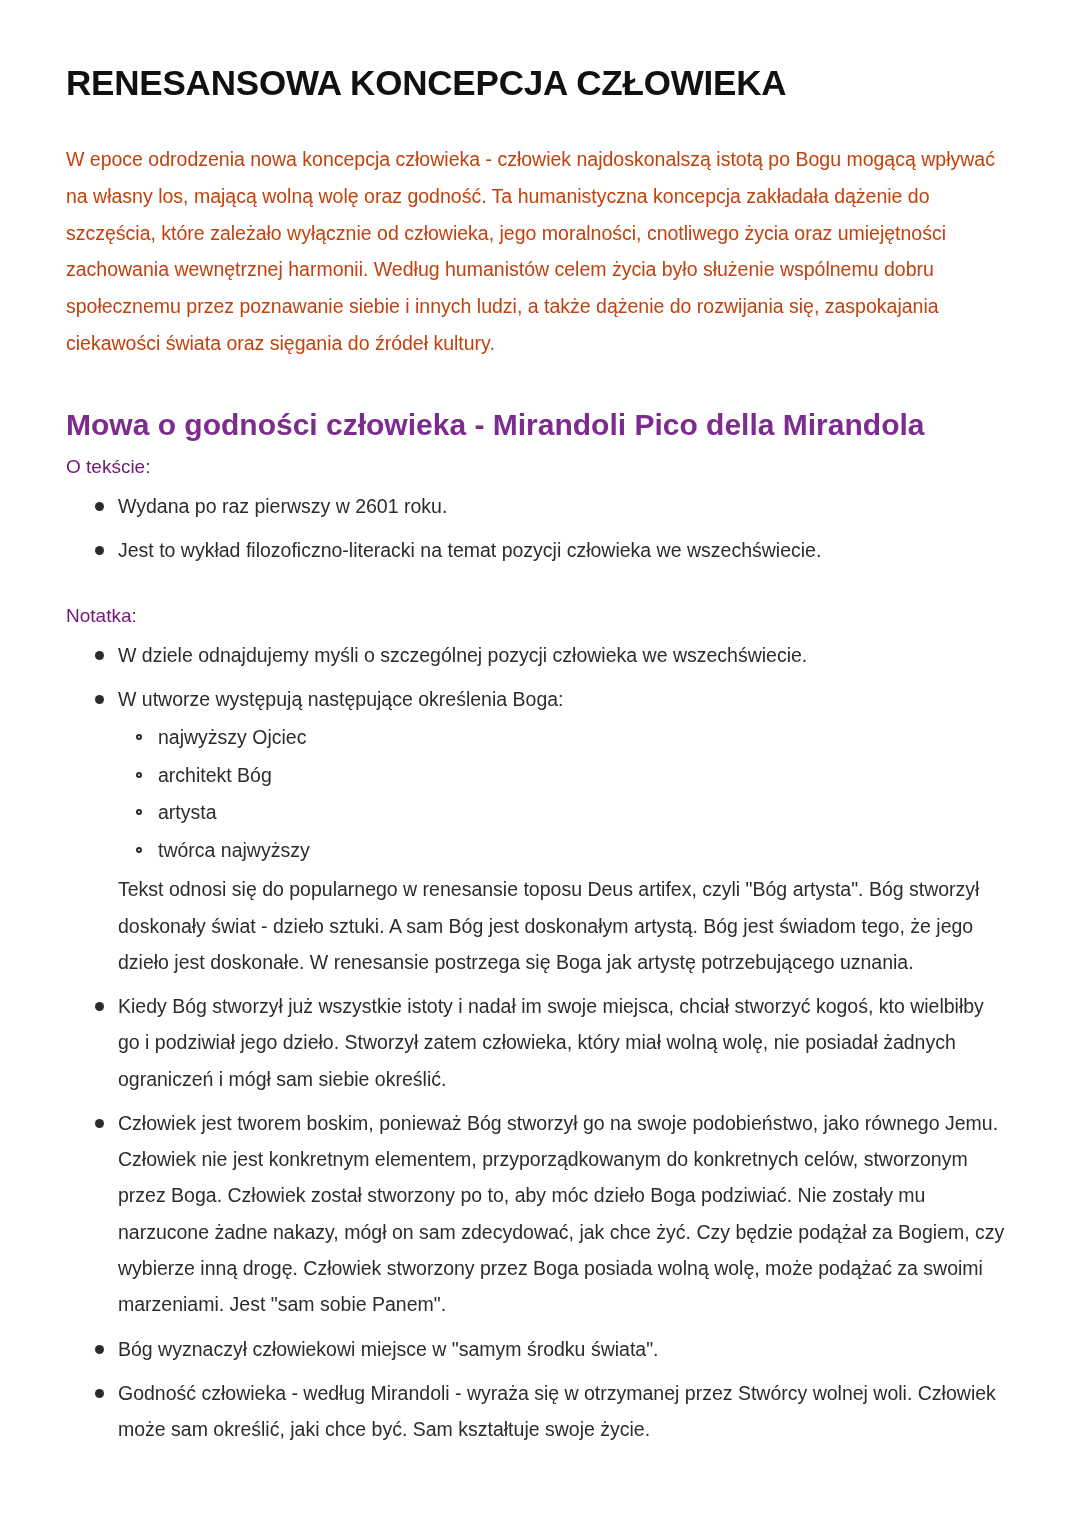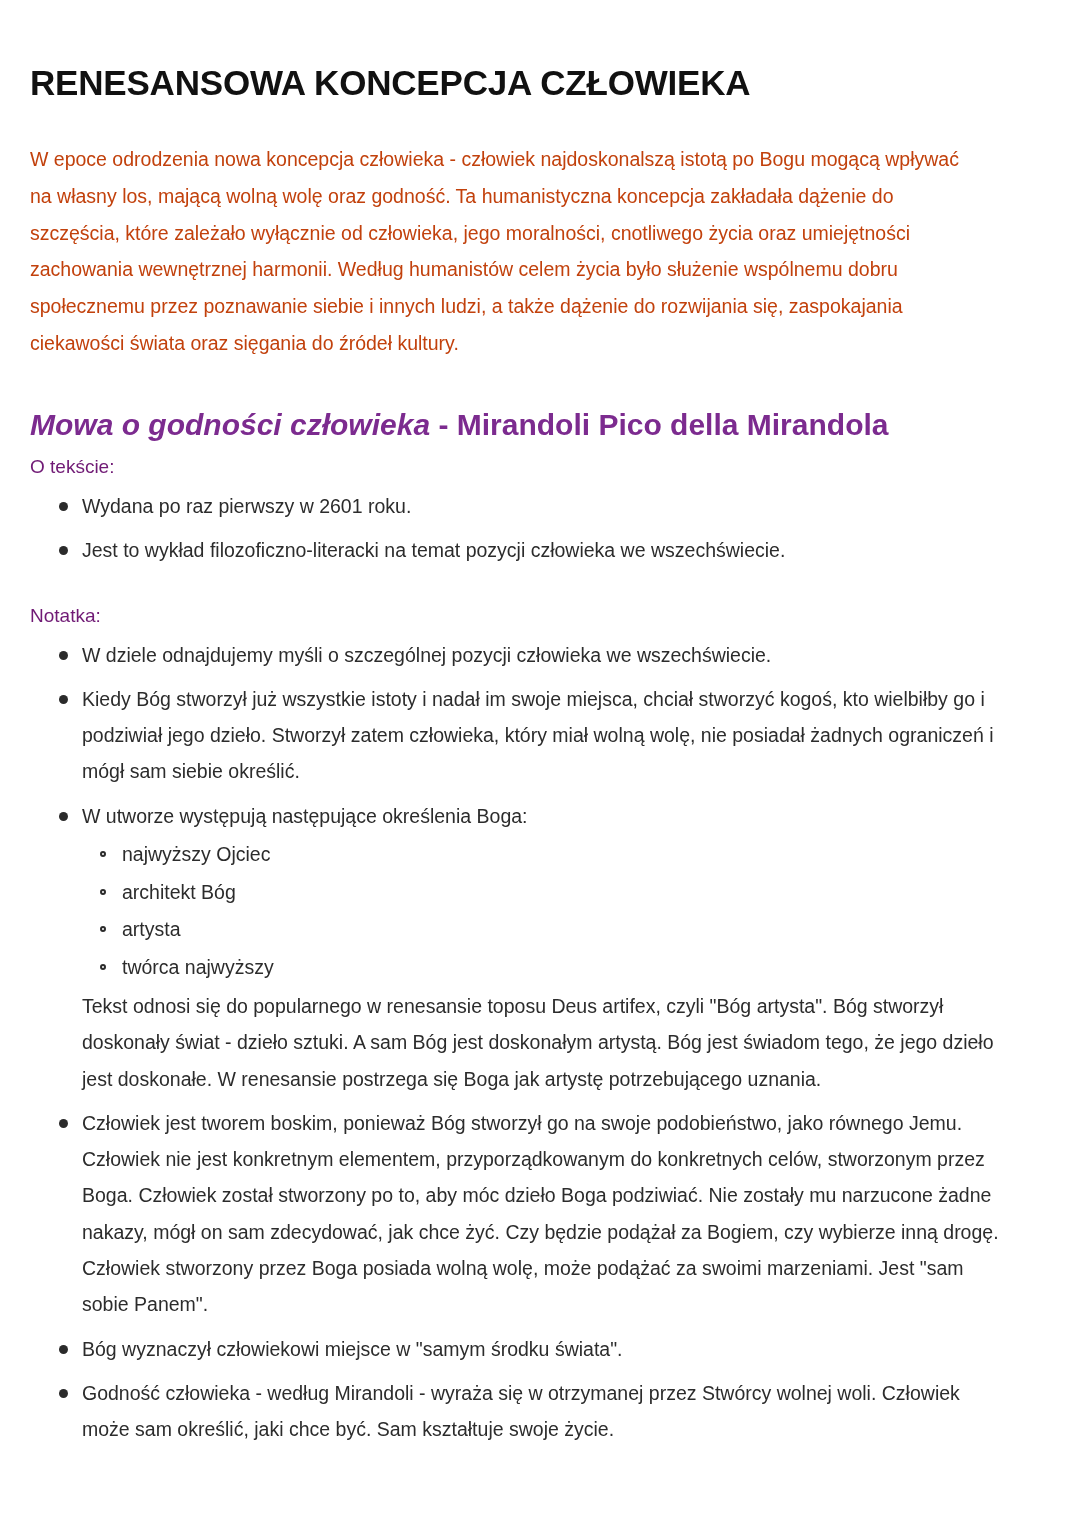--- a/index.html
+++ b/index.html
@@ -14,21 +14,21 @@
     color: #2b2b2b;
     -webkit-font-smoothing: antialiased;
     overflow: hidden;
   }
 
   .page {
     position: relative;
     width: 1080px;
     height: 1520px;
     box-sizing: border-box;
-    padding: 62px 70px 0 30px;
+    padding: 62px 70px 0 66px;
   }
 
   
   .doc-title {
     font-size: 35px;
     font-weight: 700;
     letter-spacing: -0.2px;
     color: #111111;
     line-height: 1.18;
     margin: 0 0 38px 0;
@@ -46,21 +46,20 @@
   
   .section-heading {
     font-size: 30px;
     font-weight: 700;
     color: #7c2b8f;
     line-height: 1.33;
     margin: 0 0 8px 0;
     max-width: 905px;
   }
   .section-heading .work-title {
-    font-style: italic;
   }
 
   
   .label-teal {
     font-size: 19px;
     color: #701a75;
     line-height: 1.5;
     margin: 0 0 6px 0;
   }
   .label-teal.spaced {
@@ -148,31 +147,31 @@
 
   <ul class="lvl1 list-block">
     <li>Wydana po raz pierwszy w 2601 roku.</li>
     <li>Jest to wykład filozoficzno-literacki na temat pozycji człowieka we wszechświecie.</li>
   </ul>
 
   <p class="label-teal spaced">Notatka:</p>
 
   <ul class="lvl1 list-block">
     <li>W dziele odnajdujemy myśli o szczególnej pozycji człowieka we wszechświecie.</li>
-    <li>Kiedy Bóg stworzył już wszystkie istoty i nadał im swoje miejsca, chciał stworzyć kogoś, kto wielbiłby go i podziwiał jego dzieło. Stworzył zatem człowieka, który miał wolną wolę, nie posiadał żadnych ograniczeń i mógł sam siebie określić.</li>
-
     <li>
       <span>W utworze występują następujące określenia Boga:</span>
       <ul class="lvl2">
         <li>najwyższy Ojciec</li>
         <li>architekt Bóg</li>
         <li>artysta</li>
         <li>twórca najwyższy</li>
       </ul>
       <div class="sub-paragraph">Tekst odnosi się do popularnego w renesansie toposu Deus artifex, czyli "Bóg artysta". Bóg stworzył doskonały świat - dzieło sztuki. A sam Bóg jest doskonałym artystą. Bóg jest świadom tego, że jego dzieło jest doskonałe. W renesansie postrzega się Boga jak artystę potrzebującego uznania.</div>
     </li>
 
+    <li>Kiedy Bóg stworzył już wszystkie istoty i nadał im swoje miejsca, chciał stworzyć kogoś, kto wielbiłby go i podziwiał jego dzieło. Stworzył zatem człowieka, który miał wolną wolę, nie posiadał żadnych ograniczeń i mógł sam siebie określić.</li>
+
     <li>Człowiek jest tworem boskim, ponieważ Bóg stworzył go na swoje podobieństwo, jako równego Jemu. Człowiek nie jest konkretnym elementem, przyporządkowanym do konkretnych celów, stworzonym przez Boga. Człowiek został stworzony po to, aby móc dzieło Boga podziwiać. Nie zostały mu narzucone żadne nakazy, mógł on sam zdecydować, jak chce żyć. Czy będzie podążał za Bogiem, czy wybierze inną drogę. Człowiek stworzony przez Boga posiada wolną wolę, może podążać za swoimi marzeniami. Jest "sam sobie Panem".</li>
     <li>Bóg wyznaczył człowiekowi miejsce w "samym środku świata".</li>
     <li>Godność człowieka - według Mirandoli - wyraża się w otrzymanej przez Stwórcy wolnej woli. Człowiek może sam określić, jaki chce być. Sam kształtuje swoje życie.</li>
   </ul>
 
 </div>
 
 </body></html>

